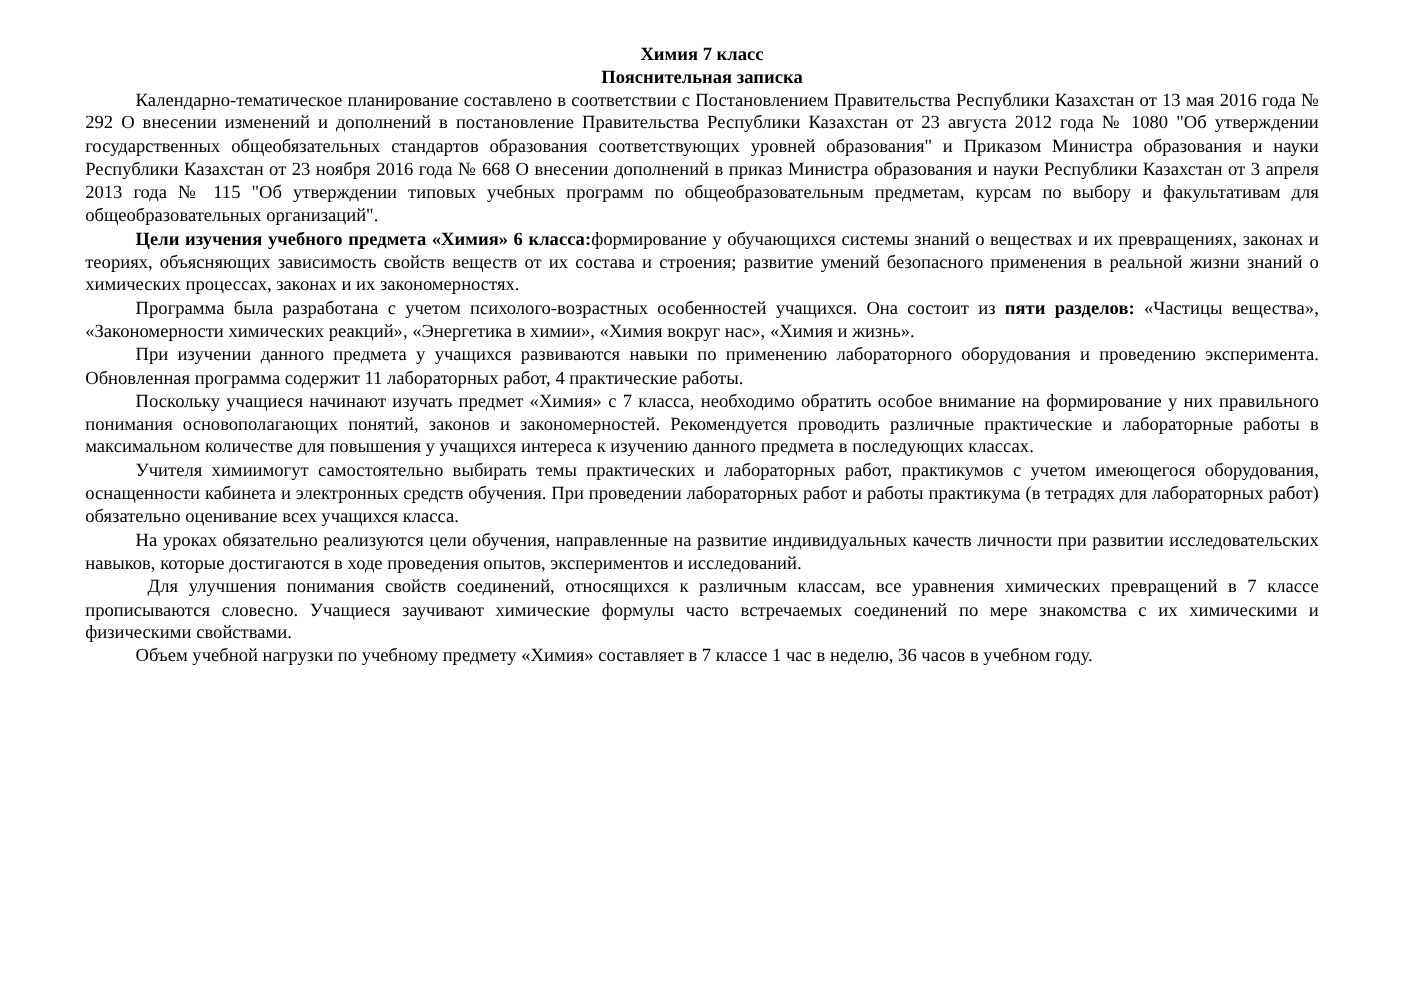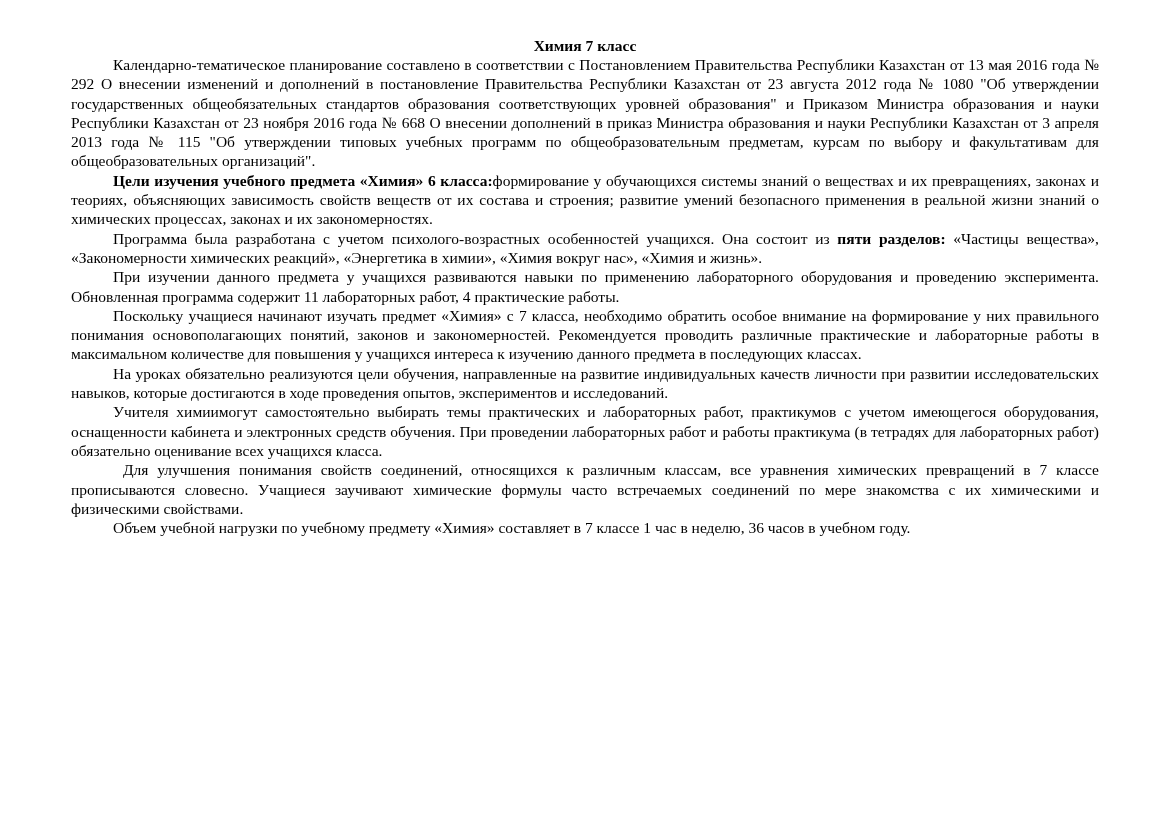--- a/index.html
+++ b/index.html
@@ -94,36 +94,37 @@
 </style>
 </head>
 <body>
 
 <div class="page">
 
   <div class="doc">
 
     <div class="title-block">
       <div class="doc-title">Химия 7 класс</div>
+      <div class="doc-subtitle">Пояснительная записка</div>
     </div>
 
 
     <p class="para"><span>Календарно-тематическое планирование составлено в соответствии с Постановлением Правительства Республики Казахстан от 13 мая 2016 года № 292  О внесении изменений и дополнений в постановление Правительства Республики Казахстан от 23 августа 2012 года № 1080 "Об утверждении государственных общеобязательных стандартов образования соответствующих уровней образования" и Приказом Министра образования и науки Республики Казахстан от 23 ноября 2016 года № 668 О внесении дополнений в приказ Министра образования и науки Республики Казахстан от 3 апреля 2013 года № 115 "Об утверждении типовых учебных программ по общеобразовательным предметам, курсам по выбору и факультативам для общеобразовательных организаций".</span></p>
 
     <p class="para"><b class="bold">Цели изучения учебного предмета «Химия» 6 класса:</b><span>формирование у обучающихся системы знаний о веществах и их превращениях, законах и теориях, объясняющих зависимость свойств веществ от их состава и строения; развитие умений безопасного применения в реальной жизни знаний о химических процессах, законах и их закономерностях.</span></p>
 
     <p class="para"><span>Программа была разработана с учетом психолого-возрастных особенностей учащихся. Она состоит из </span><b class="bold">пяти разделов:</b><span> «Частицы вещества», «Закономерности химических реакций», «Энергетика в химии», «Химия вокруг нас», «Химия и жизнь».</span></p>
 
     <p class="para"><span>При изучении данного предмета у учащихся развиваются навыки по применению лабораторного оборудования и проведению эксперимента. Обновленная программа содержит 11 лабораторных работ, 4 практические работы.</span></p>
 
     <p class="para"><span>Поскольку учащиеся начинают изучать предмет «Химия» с 7 класса, необходимо обратить особое внимание на формирование у них правильного понимания основополагающих понятий, законов и закономерностей. Рекомендуется проводить различные практические и лабораторные работы в максимальном количестве для повышения у учащихся интереса к изучению данного предмета в последующих классах.</span></p>
 
+    <p class="para"><span>Учителя химиимогут самостоятельно выбирать темы практических и лабораторных работ, практикумов с учетом имеющегося оборудования, оснащенности кабинета и электронных средств обучения. При проведении лабораторных работ и работы практикума (в тетрадях для лабораторных работ) обязательно оценивание всех учащихся класса.</span></p>
+
     <p class="para"><span>На уроках обязательно реализуются цели обучения, направленные на развитие индивидуальных качеств личности при развитии исследовательских навыков, которые достигаются в ходе проведения опытов, экспериментов и исследований.</span></p>
-
-    <p class="para"><span>Учителя химиимогут самостоятельно выбирать темы практических и лабораторных работ, практикумов с учетом имеющегося оборудования, оснащенности кабинета и электронных средств обучения. При проведении лабораторных работ и работы практикума (в тетрадях для лабораторных работ) обязательно оценивание всех учащихся класса.</span></p>
 
     <p class="para indent-wide"><span> Для улучшения понимания свойств соединений, относящихся к различным классам, все уравнения химических превращений в 7 классе прописываются словесно. Учащиеся заучивают химические формулы часто встречаемых соединений по мере знакомства с их химическими и физическими свойствами.</span></p>
 
     <p class="para"><span>Объем учебной нагрузки по учебному предмету «Химия» составляет в 7 классе 1 час в неделю, 36 часов в учебном году.</span></p>
 
 
   </div>
 
   <div class="table-wrap">
     <table class="cor-table">

